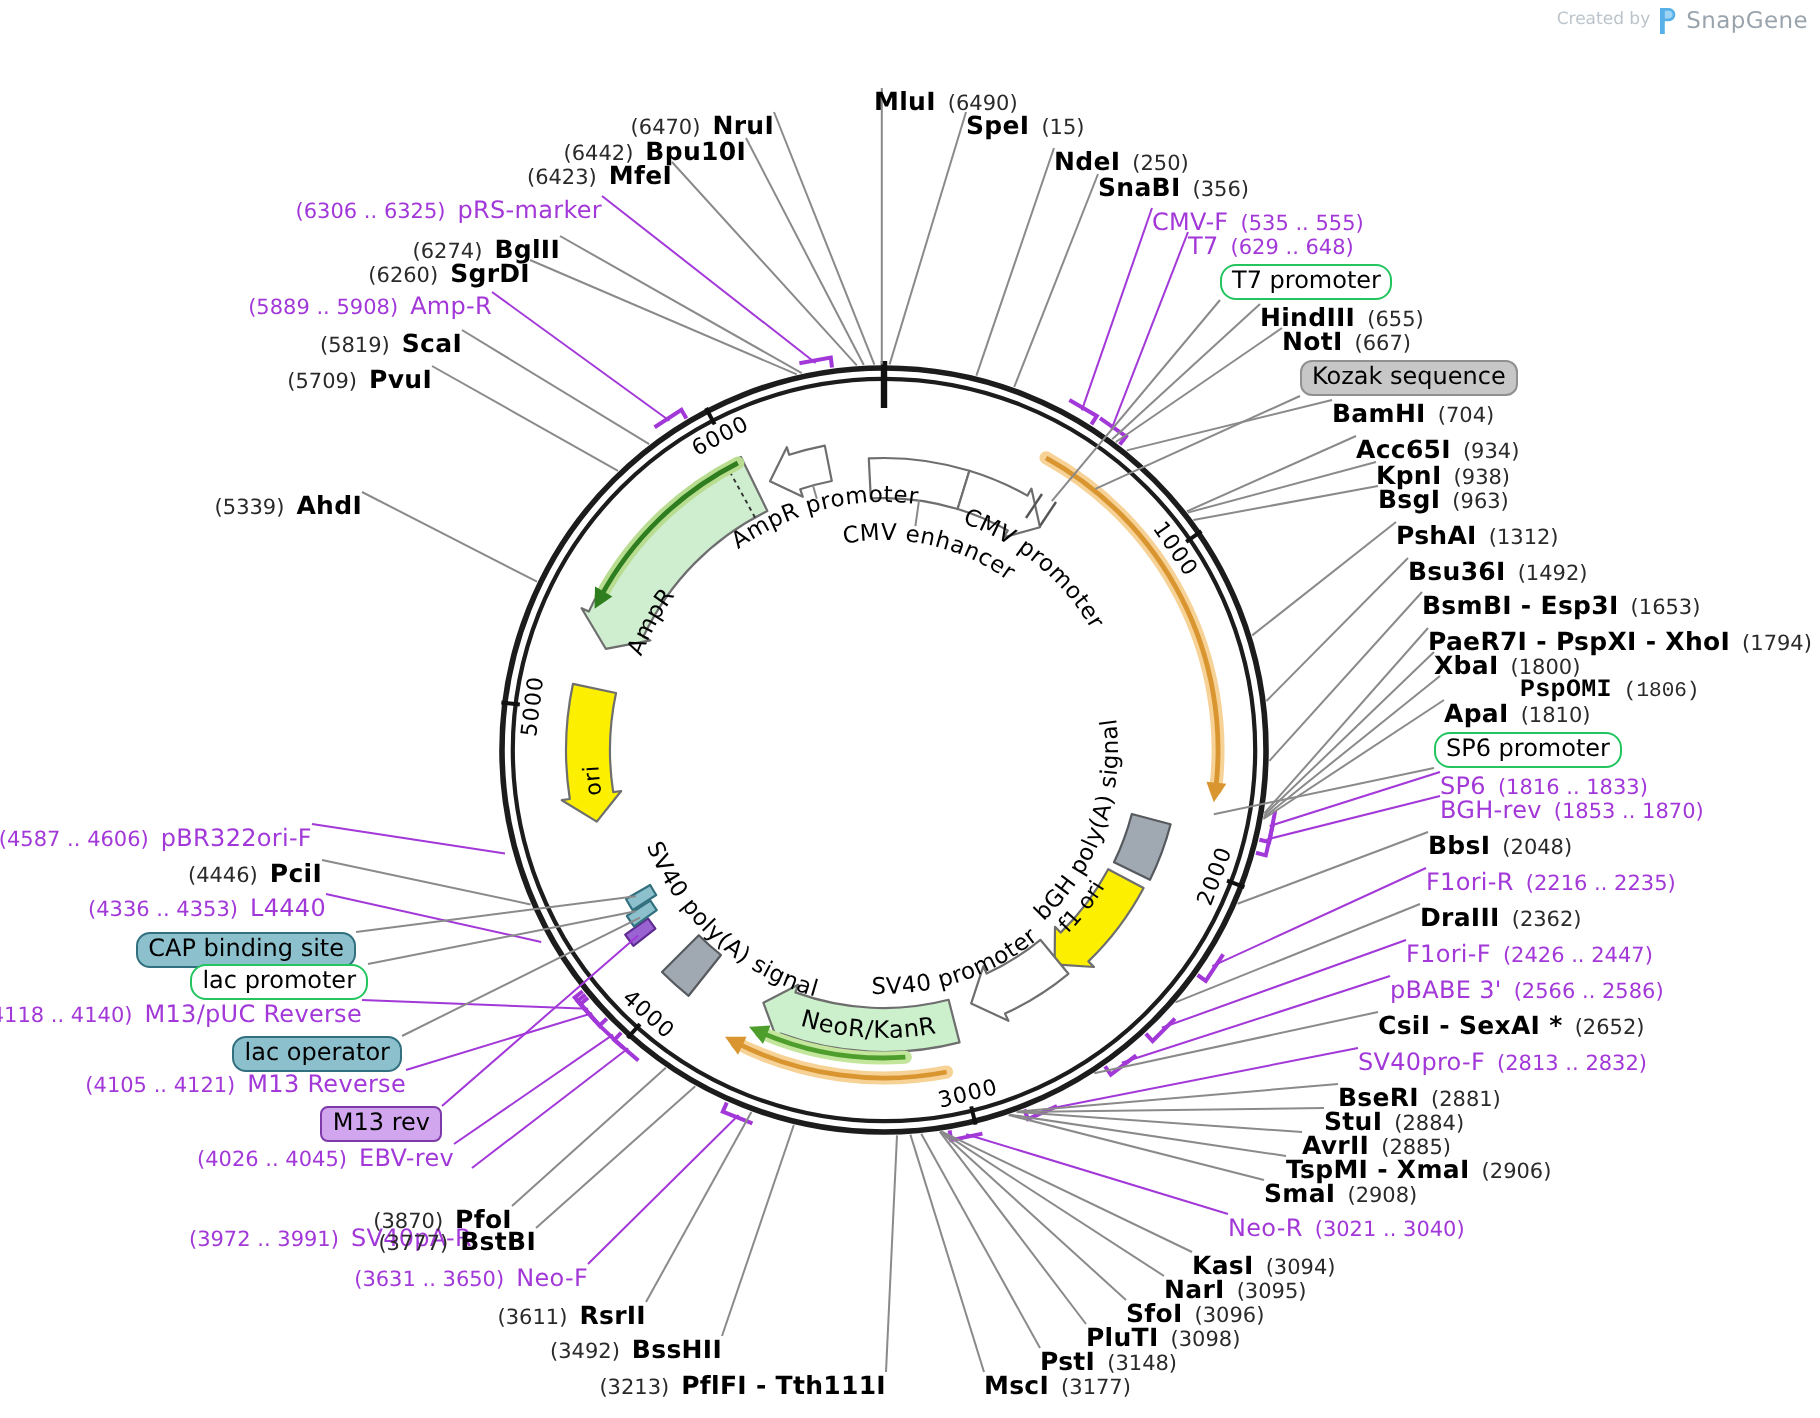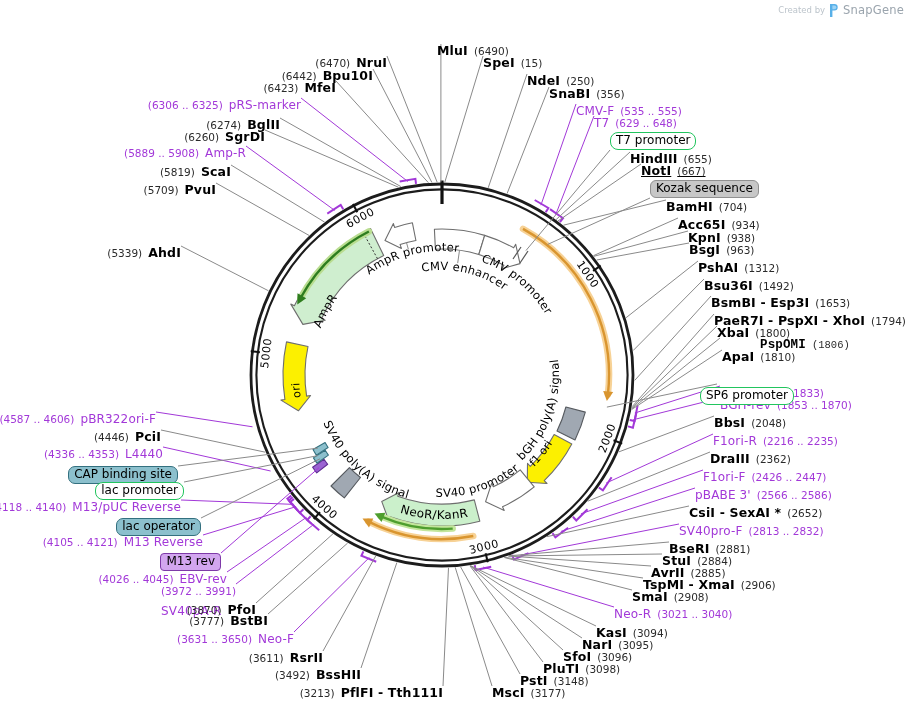--- a/index.html
+++ b/index.html
@@ -213,21 +213,21 @@
       <span class="ps">(535 .. 555)</span>
     </div>
     <div class="site purple" style="top: 116px; left: 594px;">
       <span class="nm">T7</span>
       <span class="ps">(629 .. 648)</span>
     </div>
     <div class="site" style="top: 152px; left: 630px;">
       <span class="nm">HindIII</span>
       <span class="ps">(655)</span>
     </div>
-    <div class="site" style="top: 164px; left: 641px; text-decoration: underline;">
+    <div class="site" style="top: 164px; left: 641px;">
       <span class="nm">NotI</span>
       <span class="ps">(667)</span>
     </div>
     <div class="site" style="top: 200px; left: 666px;">
       <span class="nm">BamHI</span>
       <span class="ps">(704)</span>
     </div>
     <div class="site" style="top: 218px; left: 678px;">
       <span class="nm">Acc65I</span>
       <span class="ps">(934)</span>
@@ -409,21 +409,21 @@
       <span class="nm">M13/pUC Reverse</span>
     </div>
     <div class="site purple" style="top: 535px; right: 707px;">
       <span class="ps">(4105 .. 4121)</span>
       <span class="nm">M13 Reverse</span>
     </div>
     <div class="site purple" style="top: 572px; right: 683px;">
       <span class="ps">(4026 .. 4045)</span>
       <span class="nm">EBV-rev</span>
     </div>
-    <div class="site purple" style="top: 584px; right: 674px; flex-direction: column;">
+    <div class="site purple" style="top: 612px; right: 674px;">
       <span class="ps">(3972 .. 3991)</span>
       <span class="nm">SV40pA-R</span>
     </div>
     <div class="site" style="top: 603px; right: 654px;">
       <span class="ps">(3870)</span>
       <span class="nm">PfoI</span>
     </div>
     <div class="site" style="top: 614px; right: 642px;">
       <span class="ps">(3777)</span>
       <span class="nm">BstBI</span>
@@ -439,18 +439,18 @@
     <div class="site" style="top: 668px; right: 549px;">
       <span class="ps">(3492)</span>
       <span class="nm">BssHII</span>
     </div>
     <div class="site" style="top: 686px; right: 467px; justify-content: space-between;">
       <span class="ps">(3213)</span>
       <span class="nm">PflFI - Tth111I</span>
     </div>
     <div class="fbox " style="top: 132px; left: 610px;">T7 promoter</div>
     <div class="fbox gray" style="top: 180px; left: 650px;">Kozak sequence</div>
-    <div class="fbox " style="top: 366px; left: 700px; margin-top: 21px;">SP6 promoter</div>
+    <div class="fbox " style="top: 366px; left: 717px;">SP6 promoter</div>
     <div class="fbox teal" style="top: 466px; right: 732px;">CAP binding site</div>
     <div class="fbox " style="top: 482px; right: 726px;">lac promoter</div>
     <div class="fbox teal" style="top: 518px; right: 709px;">lac operator</div>
     <div class="fbox purpleBox" style="top: 553px; right: 689px;">M13 rev</div>
   </div>
 
 </body></html>

